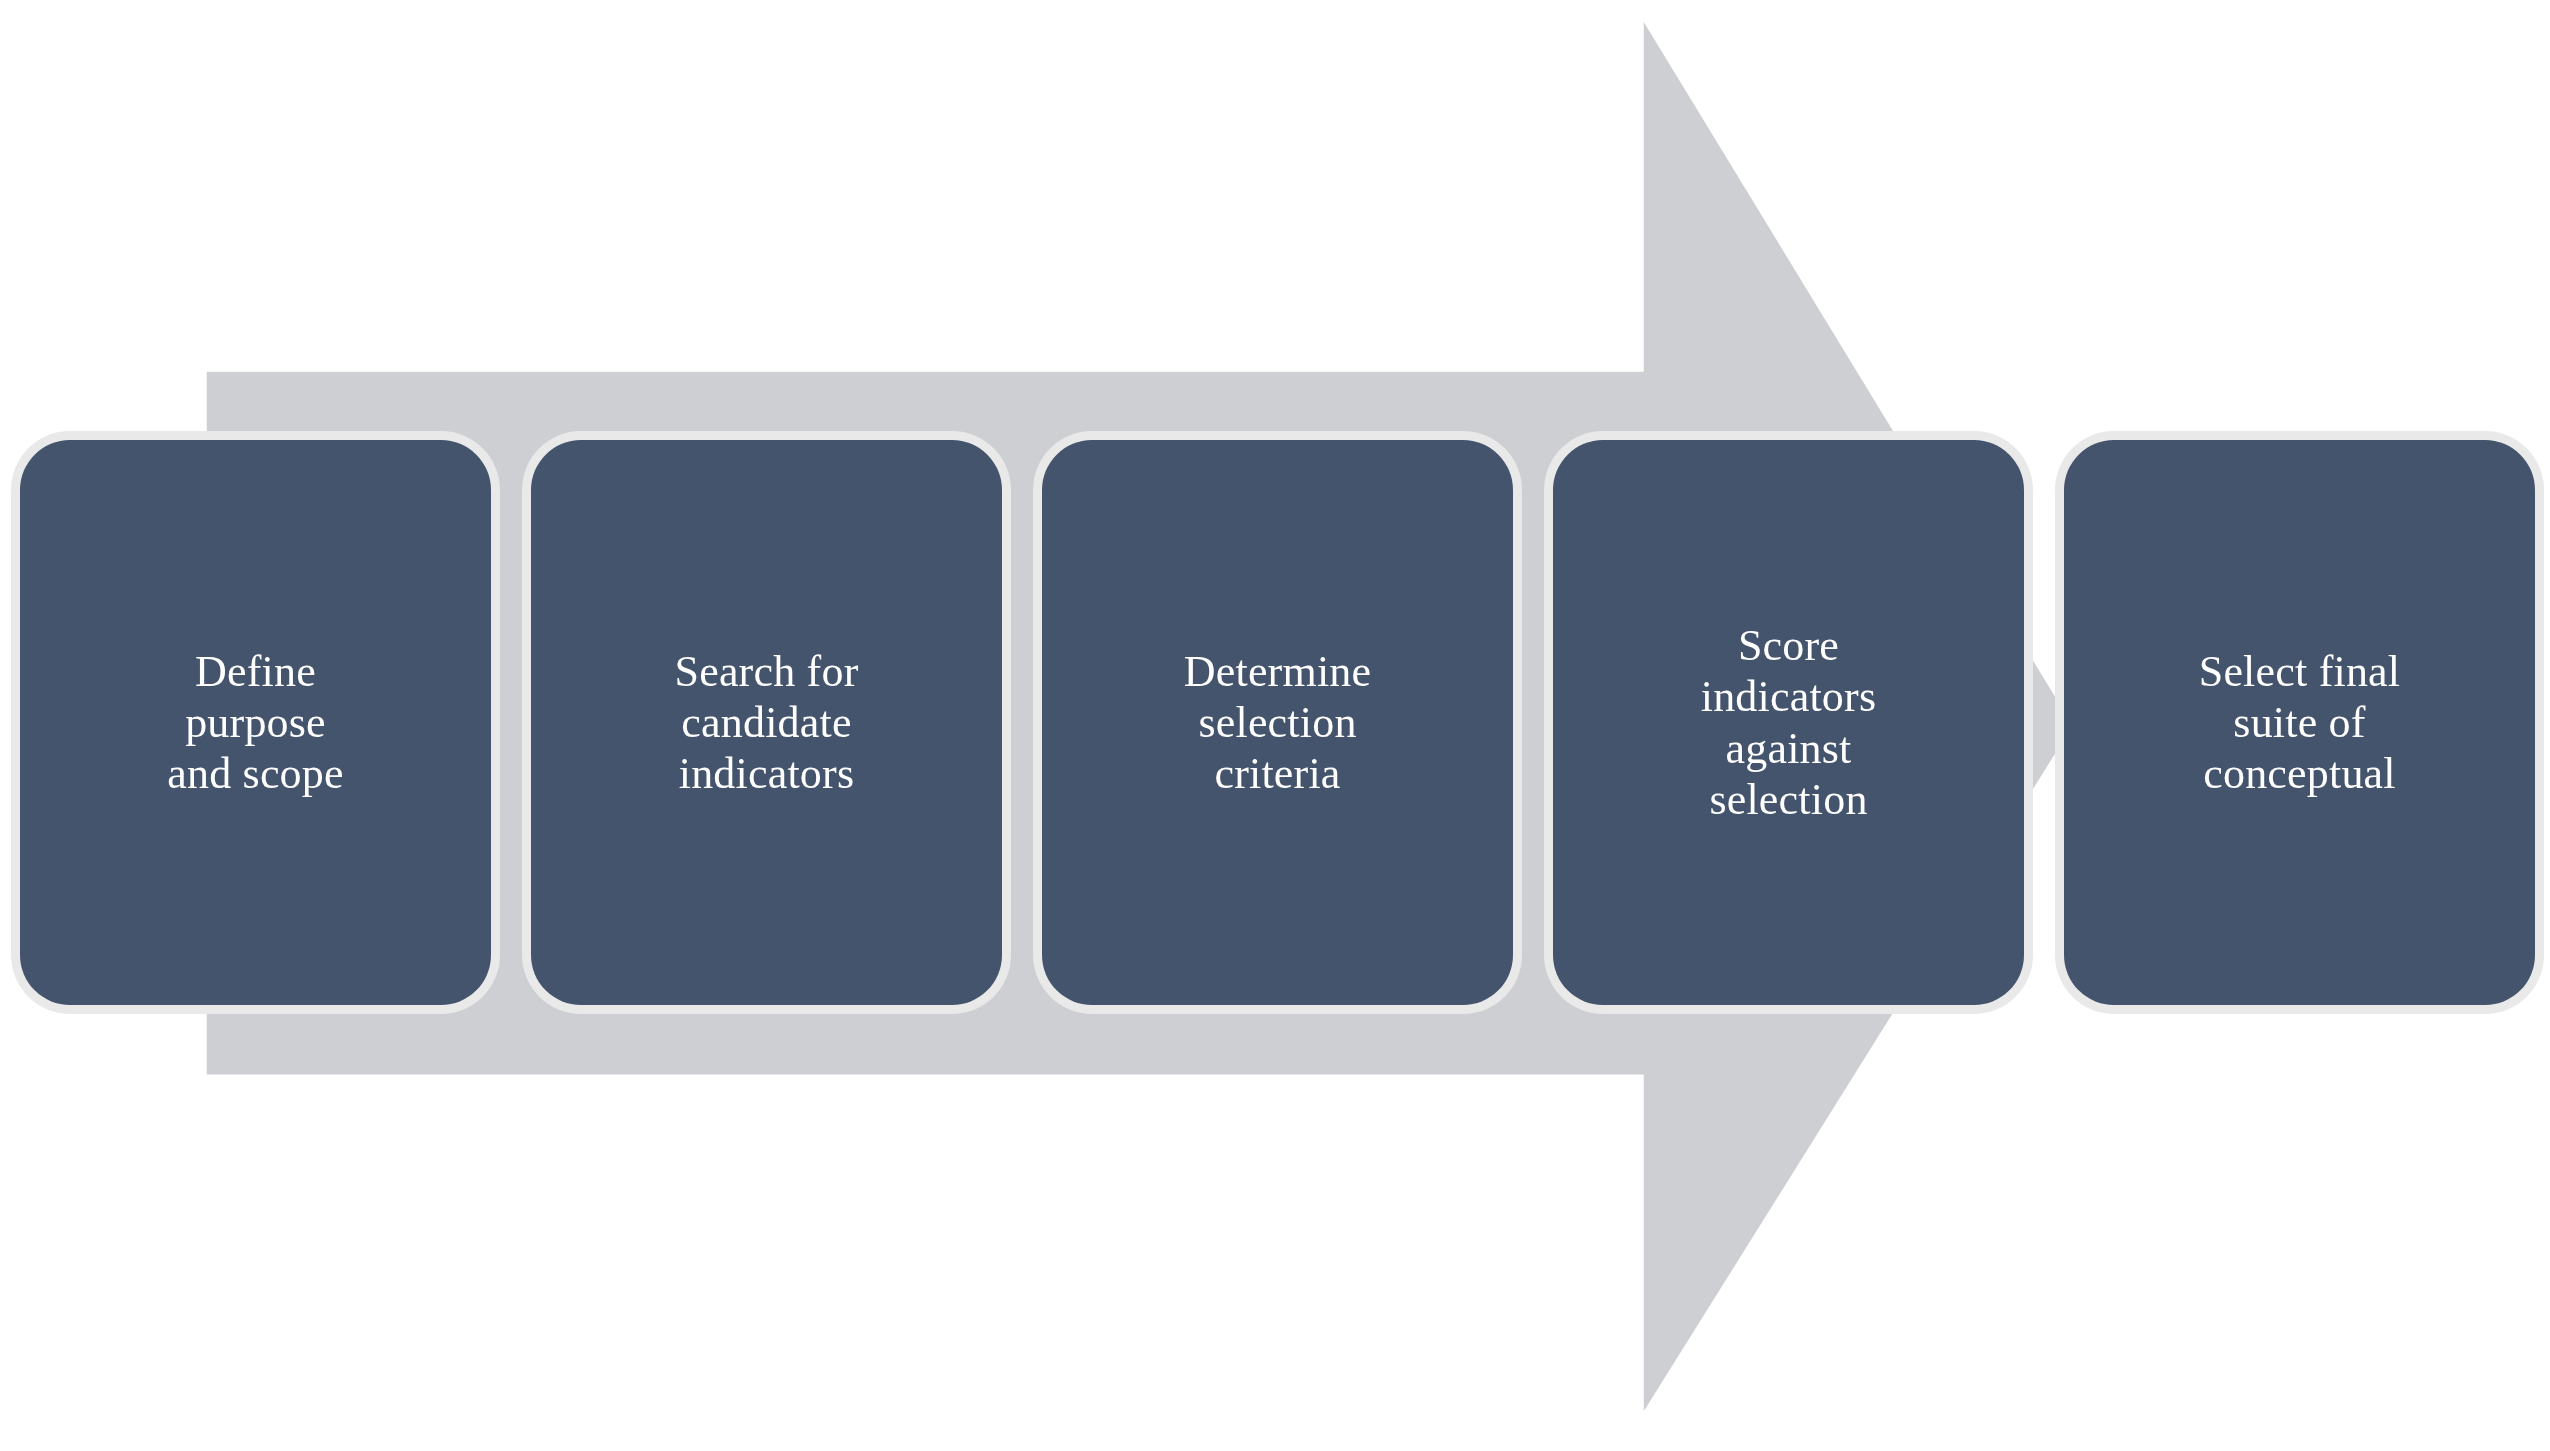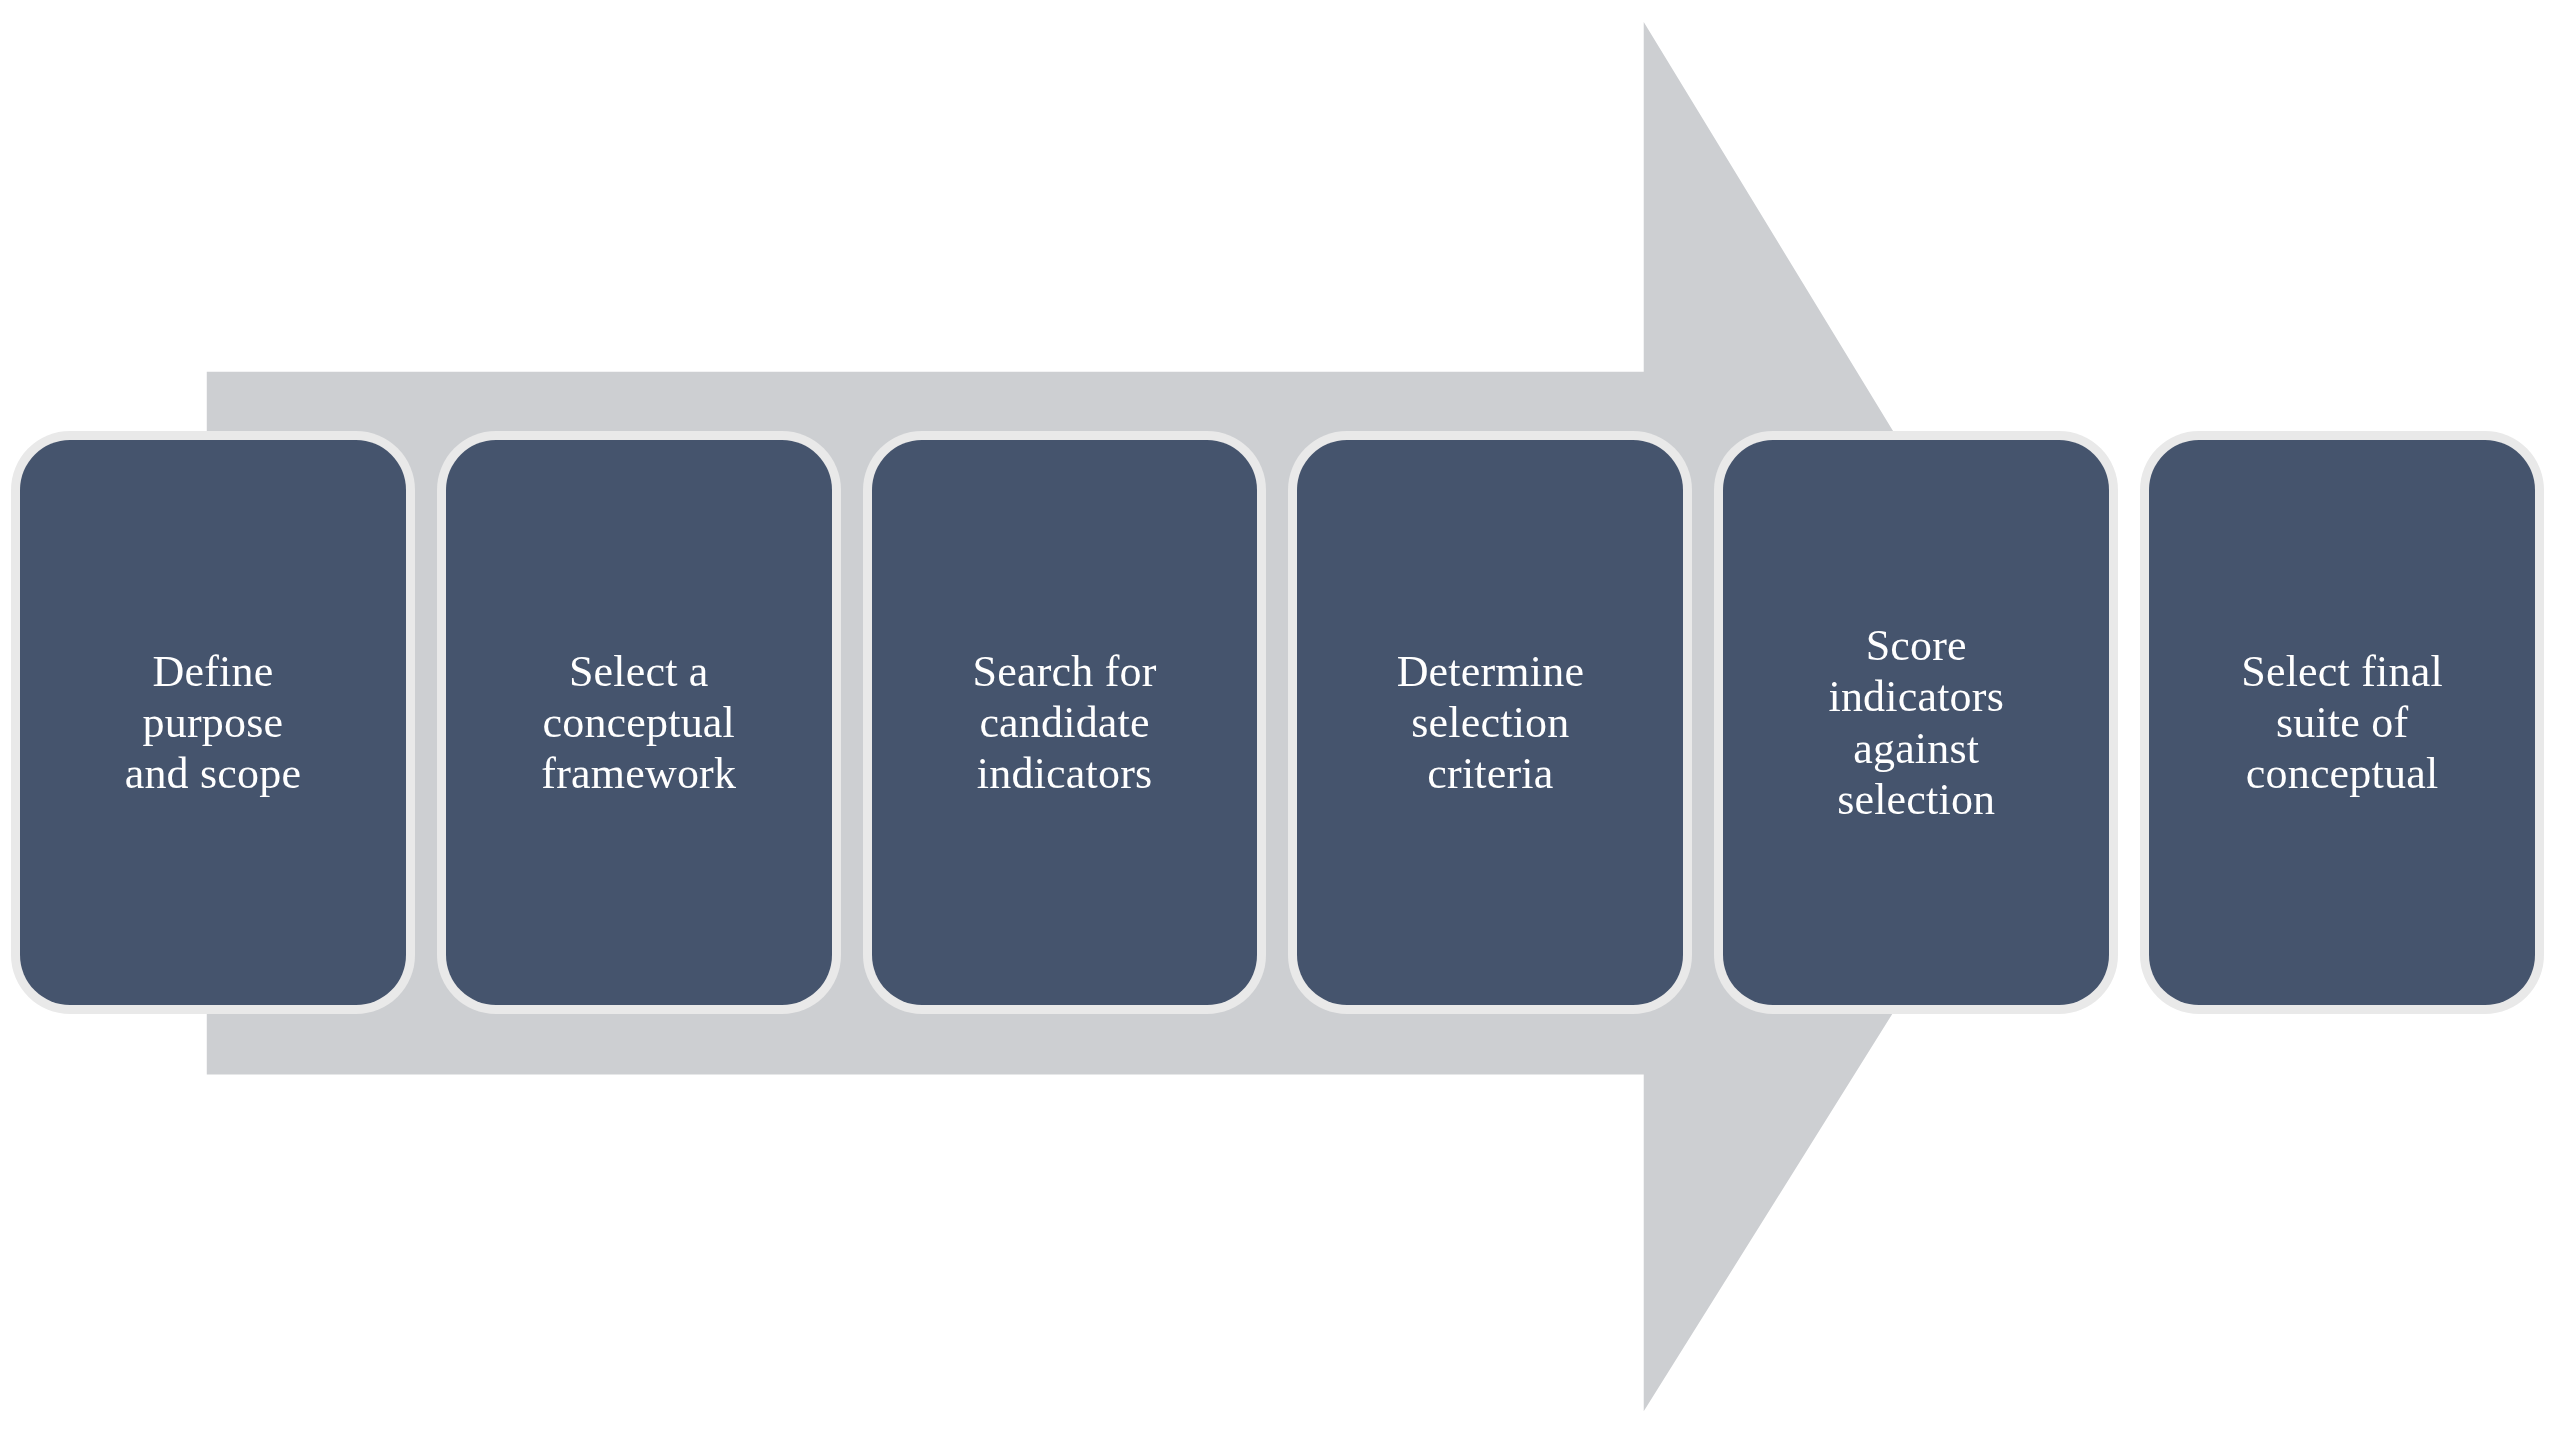--- a/index.html
+++ b/index.html
@@ -73,25 +73,20 @@
   </svg>
 
   <div id="steps-row">
 
     <div class="step-box">
       <span class="step-label">Define
 purpose
 and scope</span>
     </div>
 
-    <div class="step-box">
-      <span class="step-label">Select a
-conceptual
-framework</span>
-    </div>
 
     <div class="step-box">
       <span class="step-label">Search for
 candidate
 indicators</span>
     </div>
 
     <div class="step-box">
       <span class="step-label">Determine
 selection

